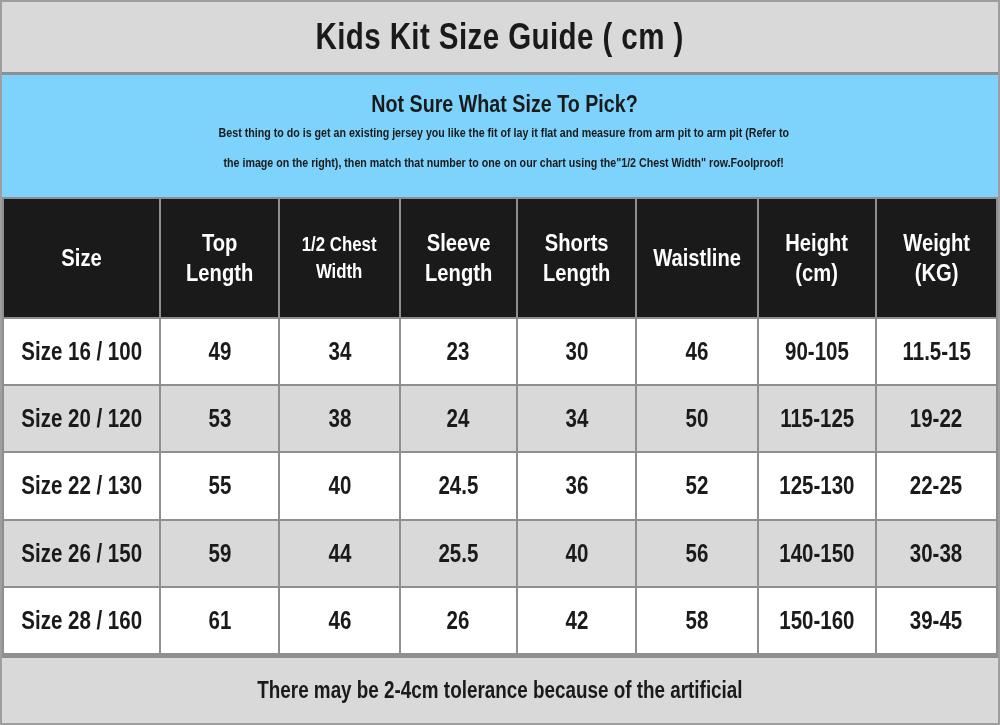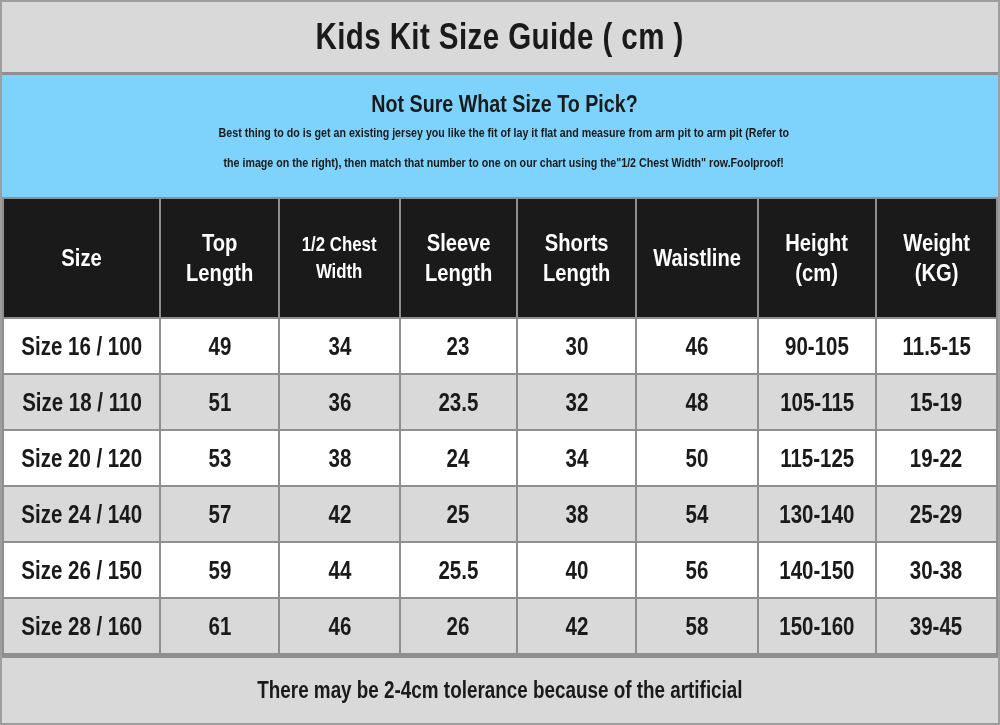--- a/index.html
+++ b/index.html
@@ -130,48 +130,38 @@
         <td><span class="cx">Size 16 / 100</span></td>
         <td><span class="cx">49</span></td>
         <td><span class="cx">34</span></td>
         <td><span class="cx">23</span></td>
         <td><span class="cx">30</span></td>
         <td><span class="cx">46</span></td>
         <td><span class="cx">90-105</span></td>
         <td><span class="cx">11.5-15</span></td>
       </tr>
       <tr>
-        <td><span class="cx">Size 18 / 110</span></td>
-        <td><span class="cx">51</span></td>
-        <td><span class="cx">36</span></td>
-        <td><span class="cx">23.5</span></td>
-        <td><span class="cx">32</span></td>
-        <td><span class="cx">48</span></td>
-        <td><span class="cx">105-115</span></td>
-        <td><span class="cx">15-19</span></td>
-      </tr>
-      <tr>
         <td><span class="cx">Size 20 / 120</span></td>
         <td><span class="cx">53</span></td>
         <td><span class="cx">38</span></td>
         <td><span class="cx">24</span></td>
         <td><span class="cx">34</span></td>
         <td><span class="cx">50</span></td>
         <td><span class="cx">115-125</span></td>
         <td><span class="cx">19-22</span></td>
       </tr>
       <tr>
-        <td><span class="cx">Size 24 / 140</span></td>
-        <td><span class="cx">57</span></td>
-        <td><span class="cx">42</span></td>
-        <td><span class="cx">25</span></td>
-        <td><span class="cx">38</span></td>
-        <td><span class="cx">54</span></td>
-        <td><span class="cx">130-140</span></td>
-        <td><span class="cx">25-29</span></td>
+        <td><span class="cx">Size 22 / 130</span></td>
+        <td><span class="cx">55</span></td>
+        <td><span class="cx">40</span></td>
+        <td><span class="cx">24.5</span></td>
+        <td><span class="cx">36</span></td>
+        <td><span class="cx">52</span></td>
+        <td><span class="cx">125-130</span></td>
+        <td><span class="cx">22-25</span></td>
       </tr>
       <tr>
         <td><span class="cx">Size 26 / 150</span></td>
         <td><span class="cx">59</span></td>
         <td><span class="cx">44</span></td>
         <td><span class="cx">25.5</span></td>
         <td><span class="cx">40</span></td>
         <td><span class="cx">56</span></td>
         <td><span class="cx">140-150</span></td>
         <td><span class="cx">30-38</span></td>

